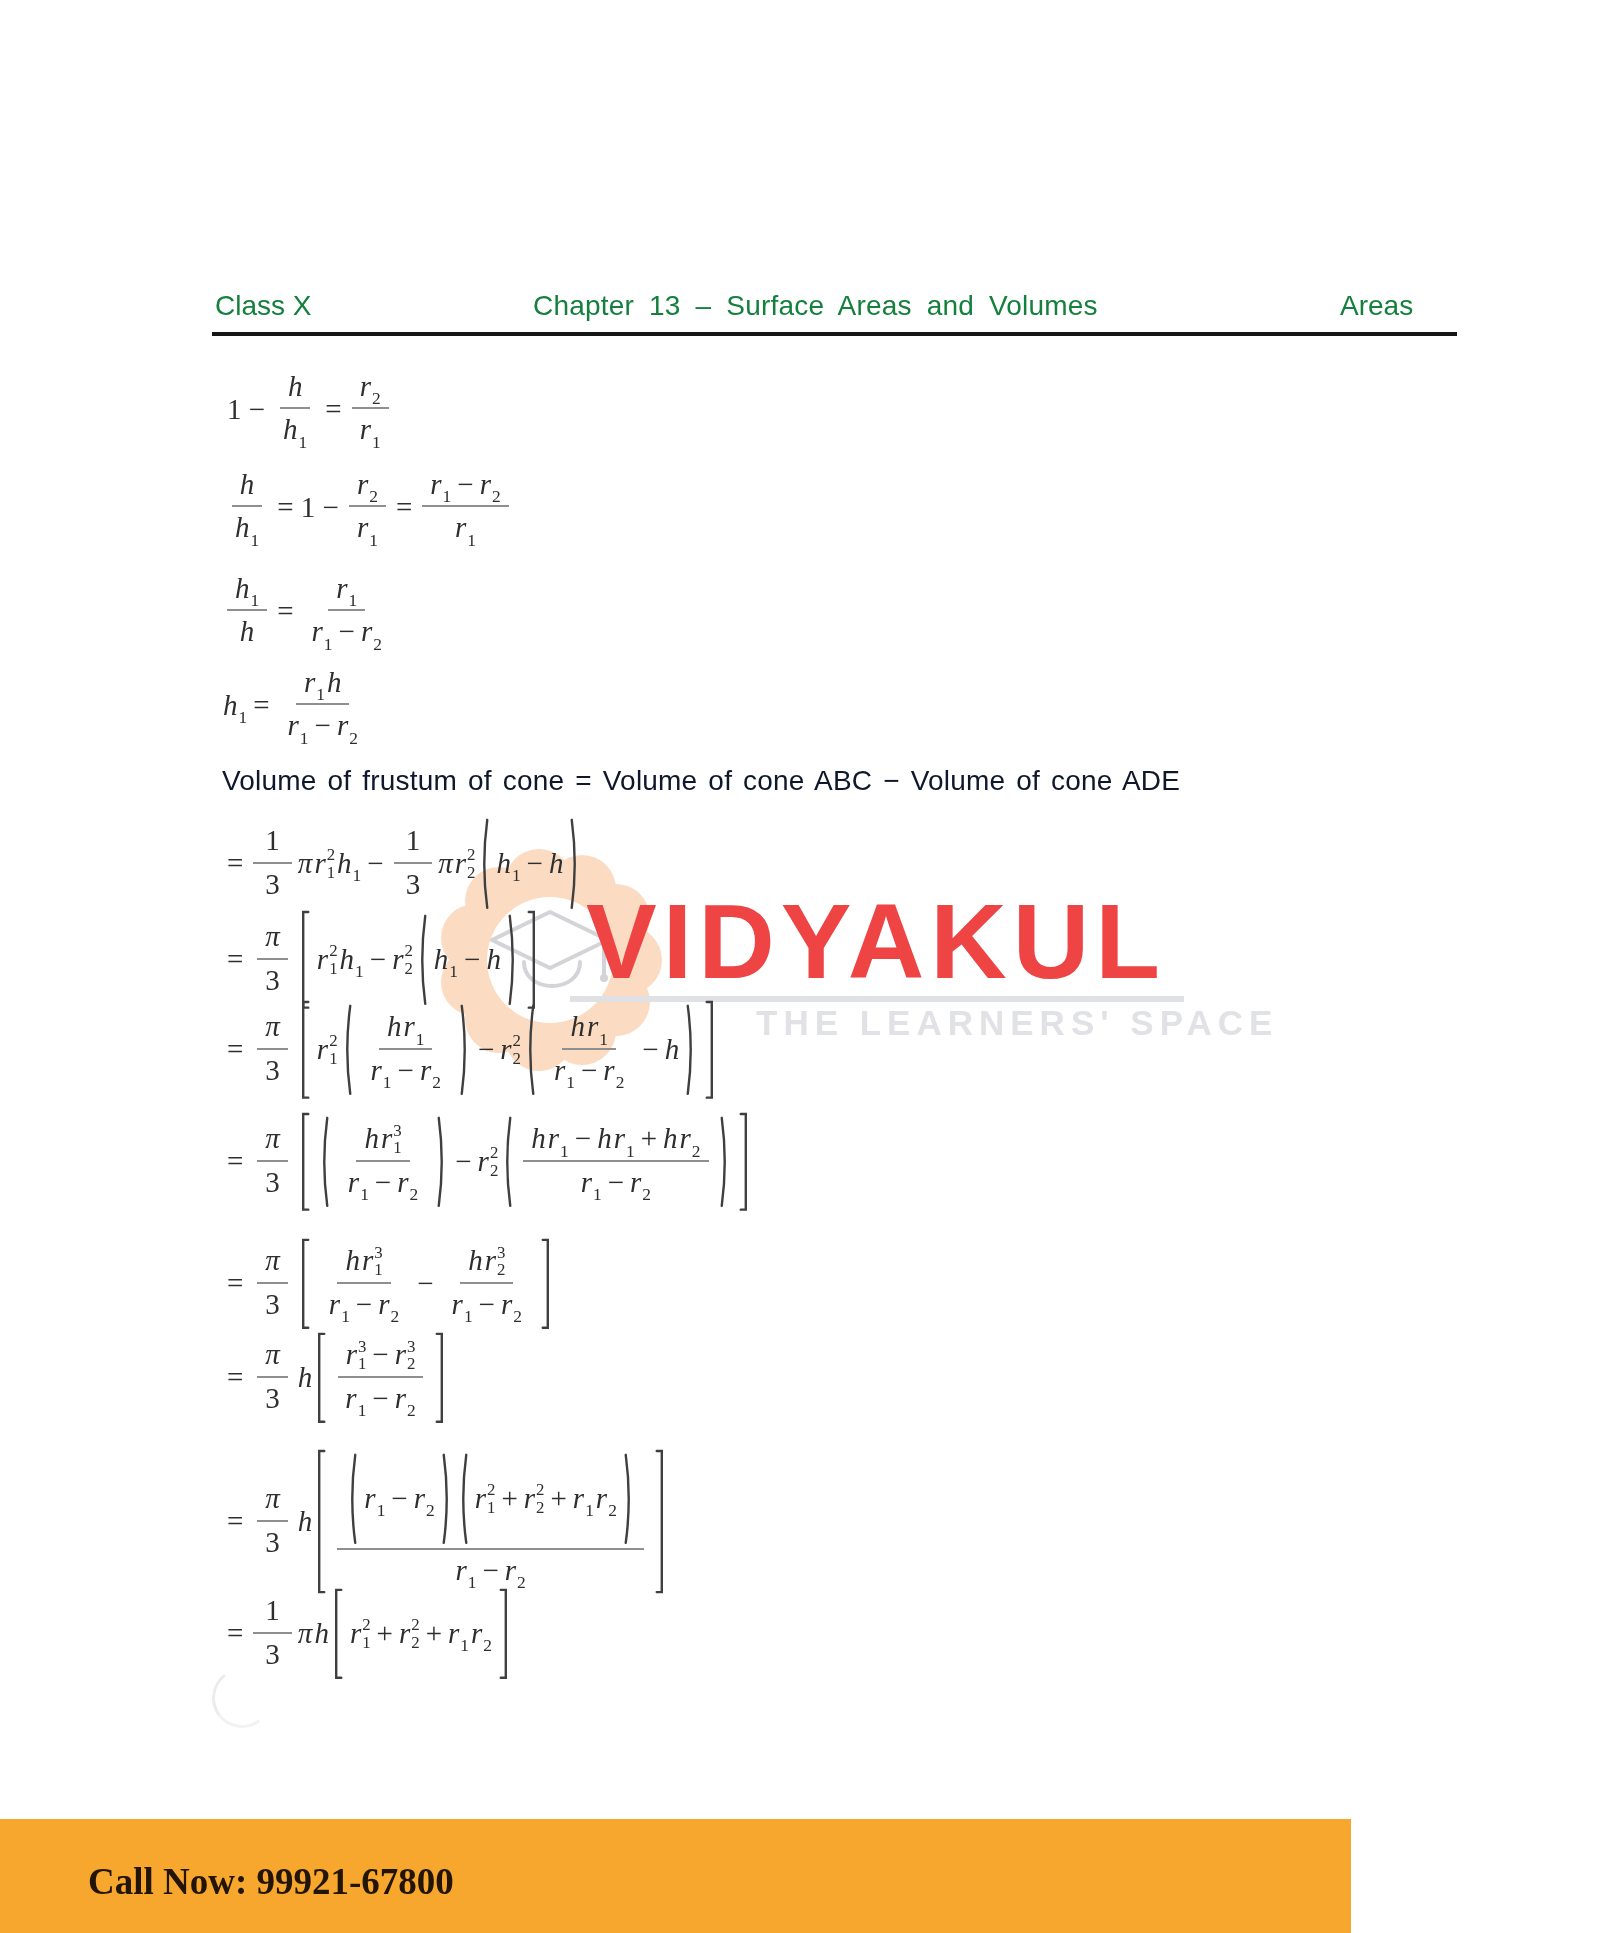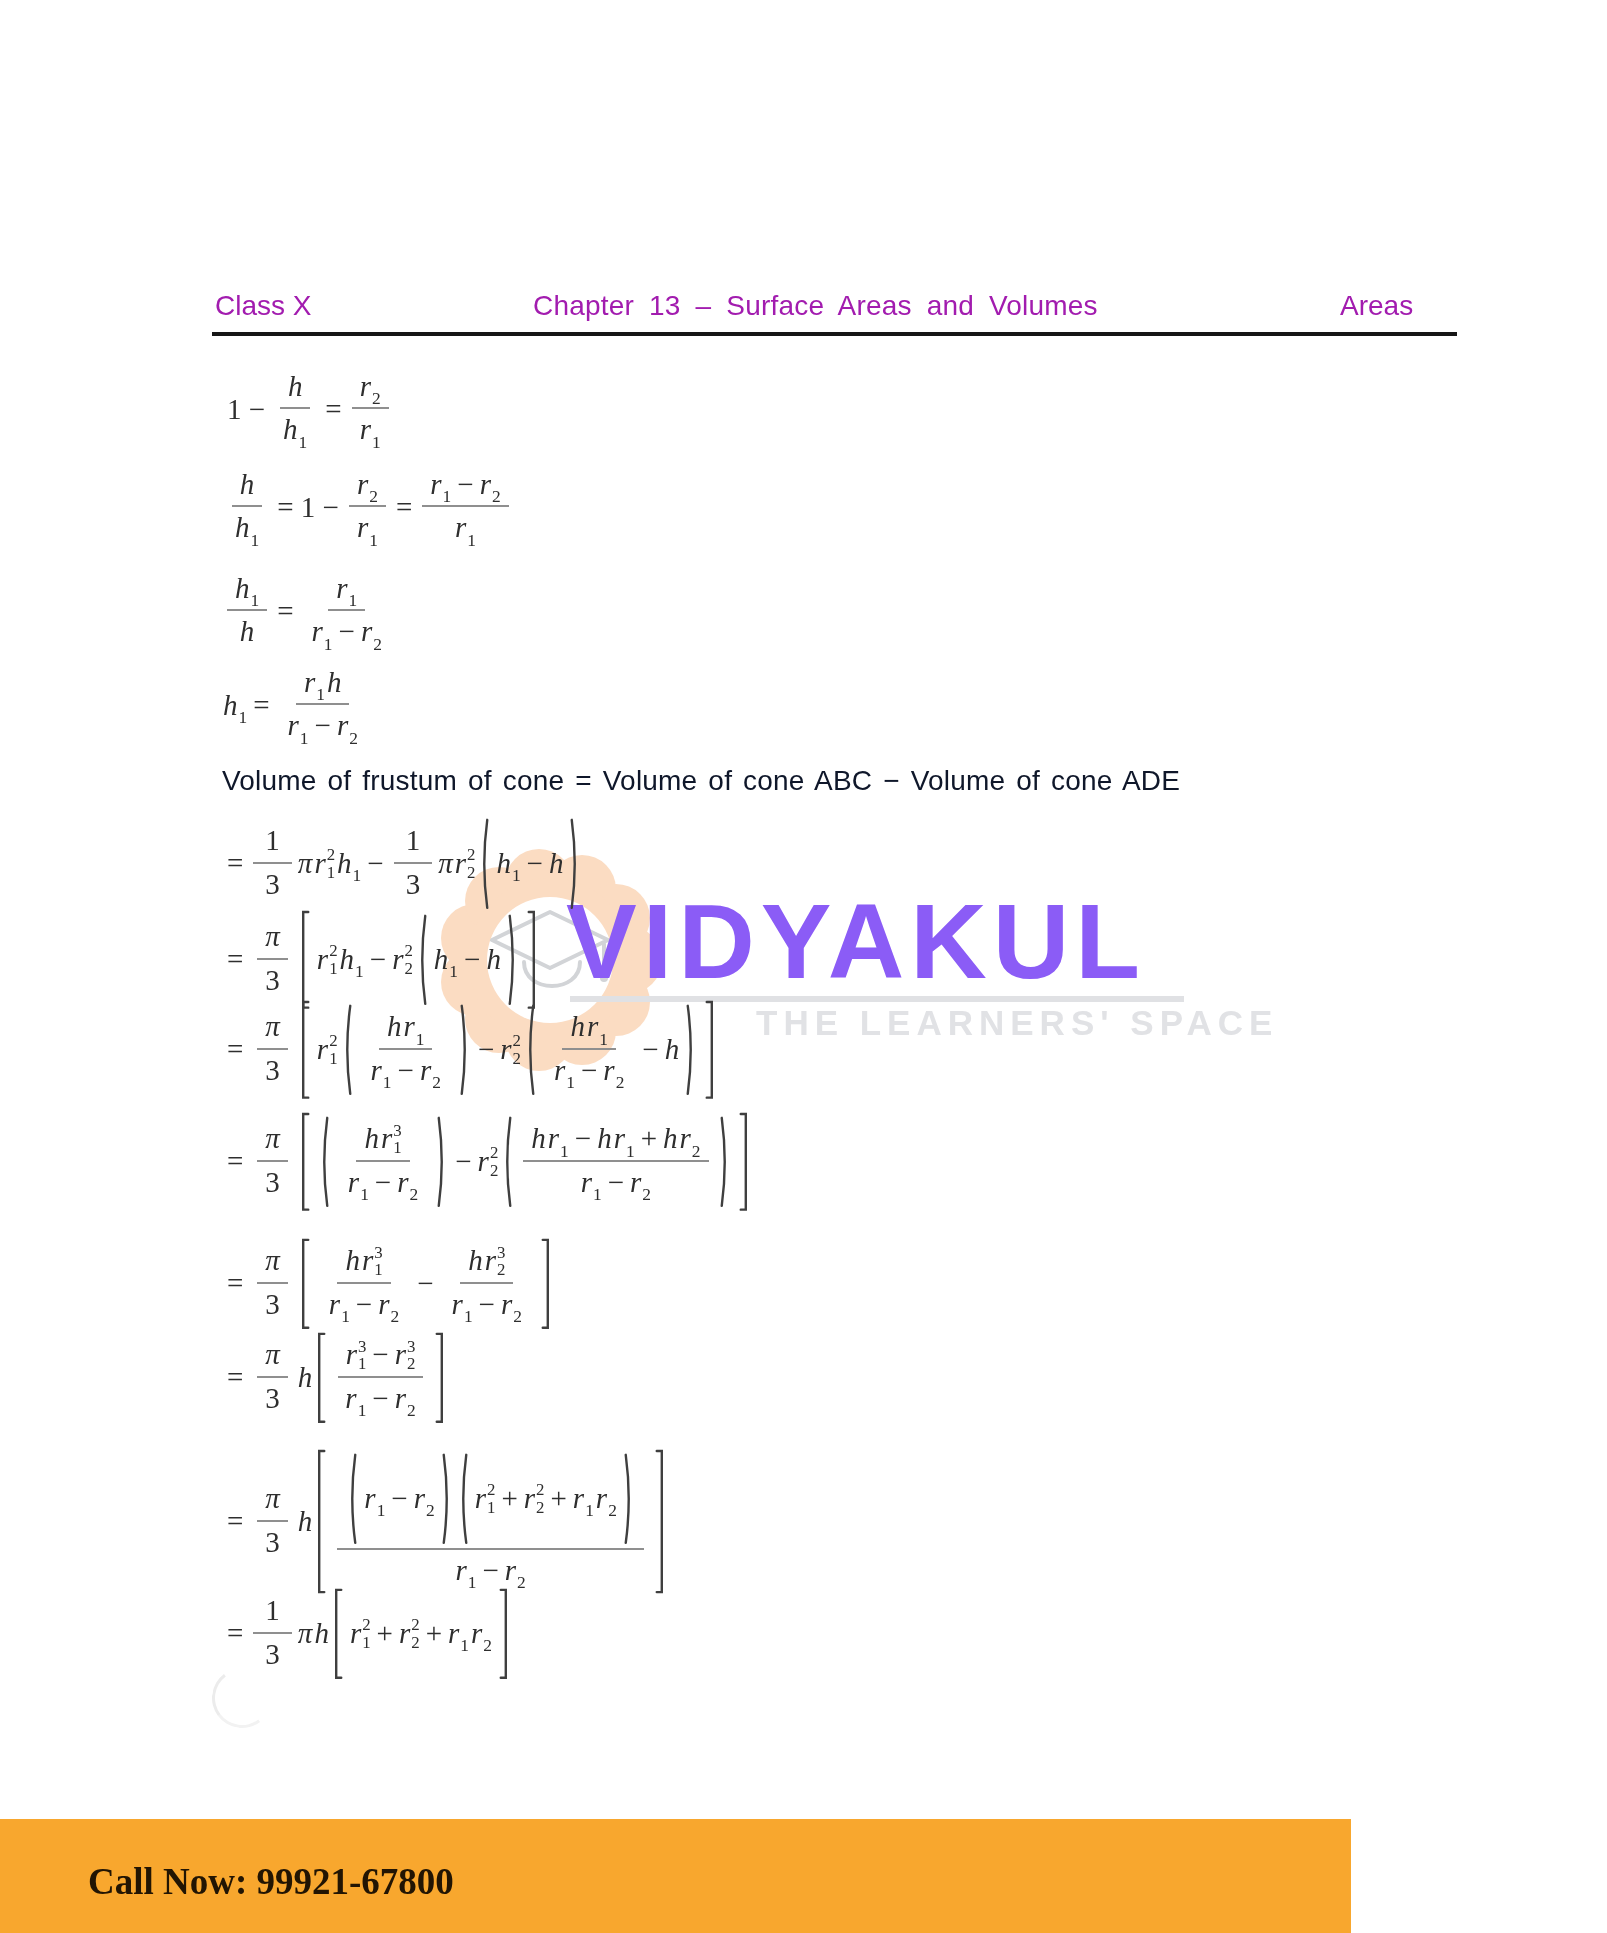--- a/index.html
+++ b/index.html
@@ -1,29 +1,29 @@
 <!DOCTYPE html>
 <html><head>
 <meta charset="utf-8">
 <style>
   html,body{margin:0;padding:0;background:#ffffff;}
   .page{position:relative;width:1607px;height:1933px;background:#ffffff;overflow:hidden;
         font-family:"Liberation Sans","DejaVu Sans",sans-serif;}
 
   
-  .hdr-left,.hdr-center,.hdr-right{position:absolute;top:290px;font-size:28px;color:#a21caf;z-index:3;}
+  .hdr-left,.hdr-center,.hdr-right{position:absolute;top:290px;font-size:28px;color:#15803d;z-index:3;}
   .hdr-left{left:215px;}
   .hdr-center{left:533px;word-spacing:7px;letter-spacing:.2px;}
   .hdr-right{left:1340px;}
   .hdr-rule{position:absolute;left:212px;top:332px;width:1245px;height:4px;background:#161616;z-index:3;}
 
   
   .wm{position:absolute;z-index:1;}
-  .wm-brand{left:566px;top:888px;font-size:106px;font-weight:700;letter-spacing:6px;
-            color:#8b5cf6;line-height:1;font-family:"Liberation Sans",sans-serif;}
+  .wm-brand{left:586px;top:888px;font-size:106px;font-weight:700;letter-spacing:6px;
+            color:#ef4444;line-height:1;font-family:"Liberation Sans",sans-serif;}
   .wm-underline{left:570px;top:996px;width:614px;height:6px;background:#e0e1e4;}
   .wm-tagline{left:756px;top:1003px;font-size:35px;font-weight:700;letter-spacing:6px;color:#e1e2e5;}
   .wm-logo{left:438px;top:848px;width:224px;height:224px;}
 
   
   .faint-arc{position:absolute;left:212px;top:1668px;width:54px;height:54px;border-radius:50%;
              border:3px solid transparent;border-left-color:#ececec;border-bottom-color:#f2f2f2;
              transform:rotate(8deg);z-index:2;}
 
   

